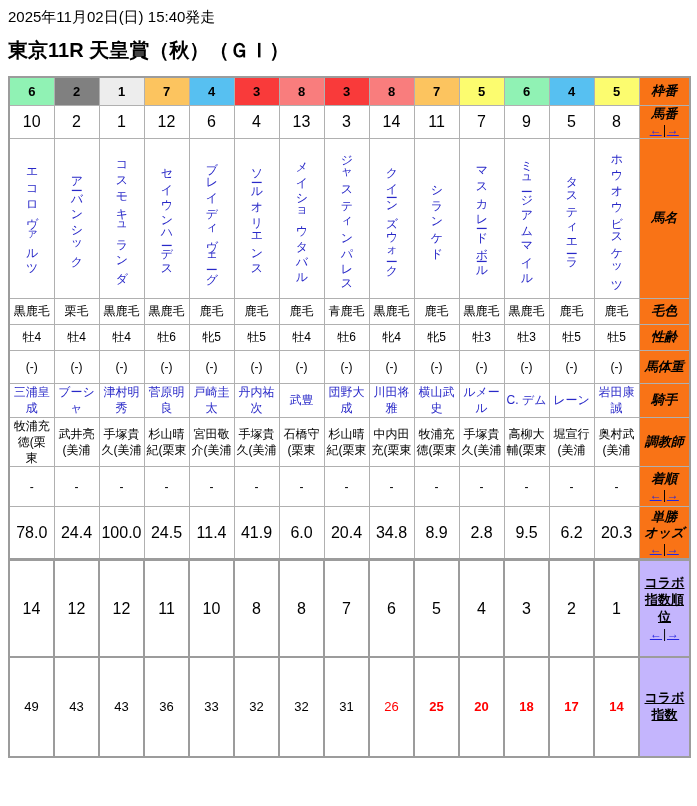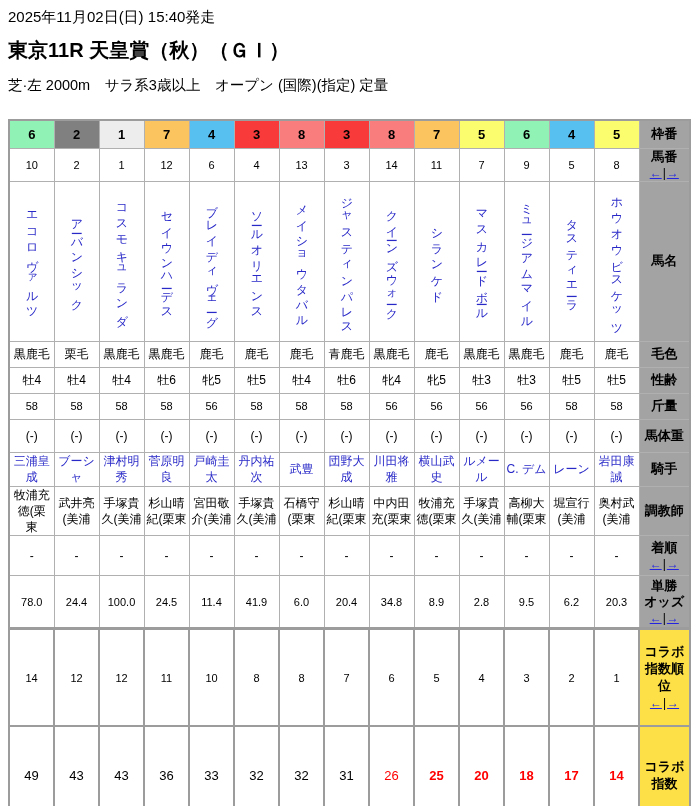--- a/index.html
+++ b/index.html
@@ -7,46 +7,45 @@
   .page{width:697px;padding:6px 8px 4px 8px;box-sizing:border-box;}
   .date-line{font-size:15px;margin:2px 0 10px 0;}
   .race-title{font-size:20px;font-weight:bold;margin:3px 0 12px 0;}
   .conditions{font-size:14.5px;margin:0 0 24px 0;}
   table{border-collapse:collapse;table-layout:fixed;width:681px;
     border:2px solid #9c9c9c;}
   td,th{border:1px solid #b0b0b0;text-align:center;vertical-align:middle;
     padding:0;font-weight:normal;overflow:hidden;}
   col.c-data{width:45px;}
   col.c-label{width:51px;}
-  th.lbl{background:#a3a3a3;font-weight:bold;font-size:13px;line-height:1.25;}
-  th.lbl-y{background:#fde047;font-weight:bold;font-size:13px;line-height:1.3;}
+  th.lbl{background:#f97316;font-weight:bold;font-size:13px;line-height:1.25;font-style:italic;}
+  th.lbl-y{background:#c4b5fd;font-weight:bold;font-size:13px;line-height:1.3;text-decoration:underline;}
   tr.sec td,tr.sec th{border:2px solid #9c9c9c;}
   tr.sec-first td,tr.sec-first th{border-top:3px solid #9c9c9c;}
   .c-waku{font-weight:bold;font-size:13px;}
-  .c-num{font-size:11px;}
+  .c-num{font-size:16px;}
   .c-txt{font-size:12px;}
   .vname{writing-mode:vertical-rl;font-size:12px;line-height:1.05;
     letter-spacing:2px;margin:0 auto;color:#2929c8;cursor:pointer;display:inline-block;}
   .lnk{color:#2929c8;cursor:pointer;}
   .c-jockey,.c-trainer{font-size:12px;line-height:1.35;word-break:break-all;
     padding:0 2px;}
   .c-index{font-size:13px;}
   .idx-red{color:#f00;}
   .idx-bold{font-weight:bold;}
   .arr{font-size:12px;margin-top:1px;}
   .arr .a{color:#2424e0;text-decoration:underline;cursor:pointer;font-weight:bold;}
   .arr .sep{color:#000;font-weight:normal;padding:0 1px;}
 </style>
 </head>
 <body>
 
 <div class="page">
   <div class="date-line">2025年11月02日(日) 15:40発走</div>
   <div class="race-title">東京11R 天皇賞（秋）（ＧＩ）</div>
-  <div class="conditions">芝·左 2000m　サラ系3歳以上　オープン (国際)(指定) 定量</div>
 
   <table id="race-table">
     <colgroup id="cols">
         <col class="c-data">
         <col class="c-data">
         <col class="c-data">
         <col class="c-data">
         <col class="c-data">
         <col class="c-data">
         <col class="c-data">
@@ -147,39 +146,20 @@
           <td class="c-txt">牡4</td>
           <td class="c-txt">牡6</td>
           <td class="c-txt">牝4</td>
           <td class="c-txt">牝5</td>
           <td class="c-txt">牡3</td>
           <td class="c-txt">牡3</td>
           <td class="c-txt">牡5</td>
           <td class="c-txt">牡5</td>
           <th class="lbl">
             <div>性齢</div>
-          </th>
-        </tr>
-        <tr class="" style="height: 26px;">
-          <td class="c-num">58</td>
-          <td class="c-num">58</td>
-          <td class="c-num">58</td>
-          <td class="c-num">58</td>
-          <td class="c-num">56</td>
-          <td class="c-num">58</td>
-          <td class="c-num">58</td>
-          <td class="c-num">58</td>
-          <td class="c-num">56</td>
-          <td class="c-num">56</td>
-          <td class="c-num">56</td>
-          <td class="c-num">56</td>
-          <td class="c-num">58</td>
-          <td class="c-num">58</td>
-          <th class="lbl">
-            <div>斤量</div>
           </th>
         </tr>
         <tr class="" style="height: 33px;">
           <td class="c-txt">(-)</td>
           <td class="c-txt">(-)</td>
           <td class="c-txt">(-)</td>
           <td class="c-txt">(-)</td>
           <td class="c-txt">(-)</td>
           <td class="c-txt">(-)</td>
           <td class="c-txt">(-)</td>

